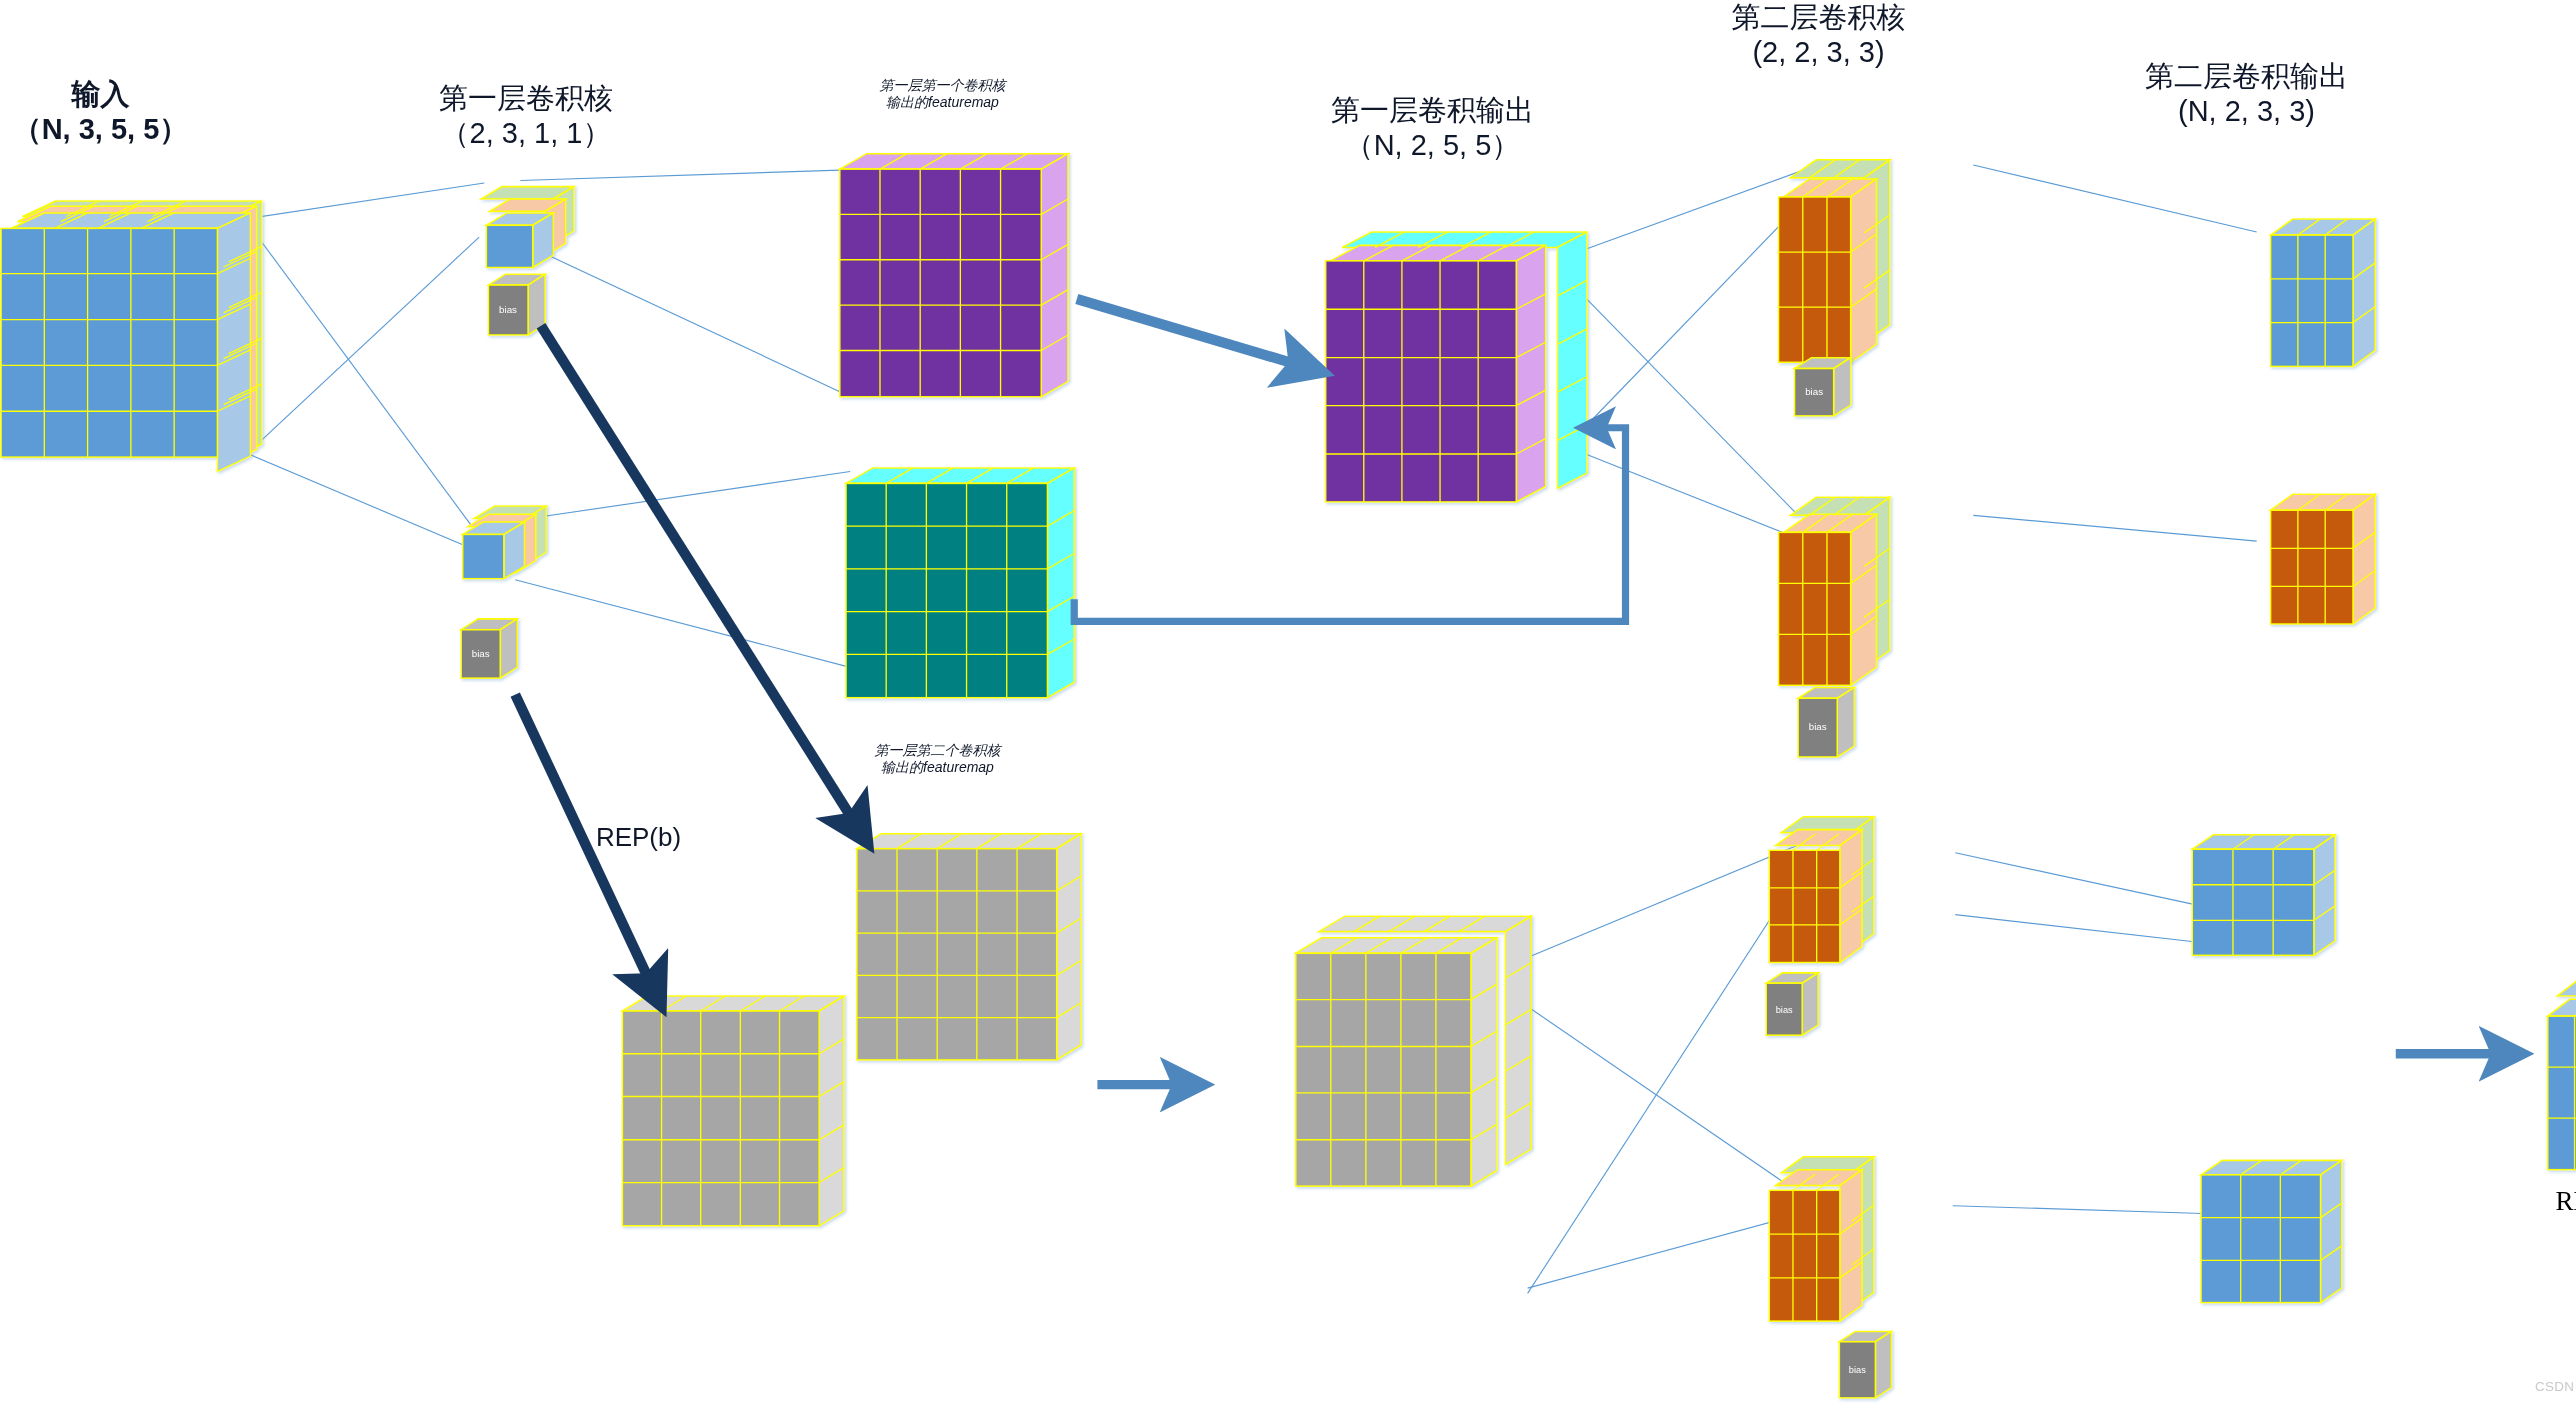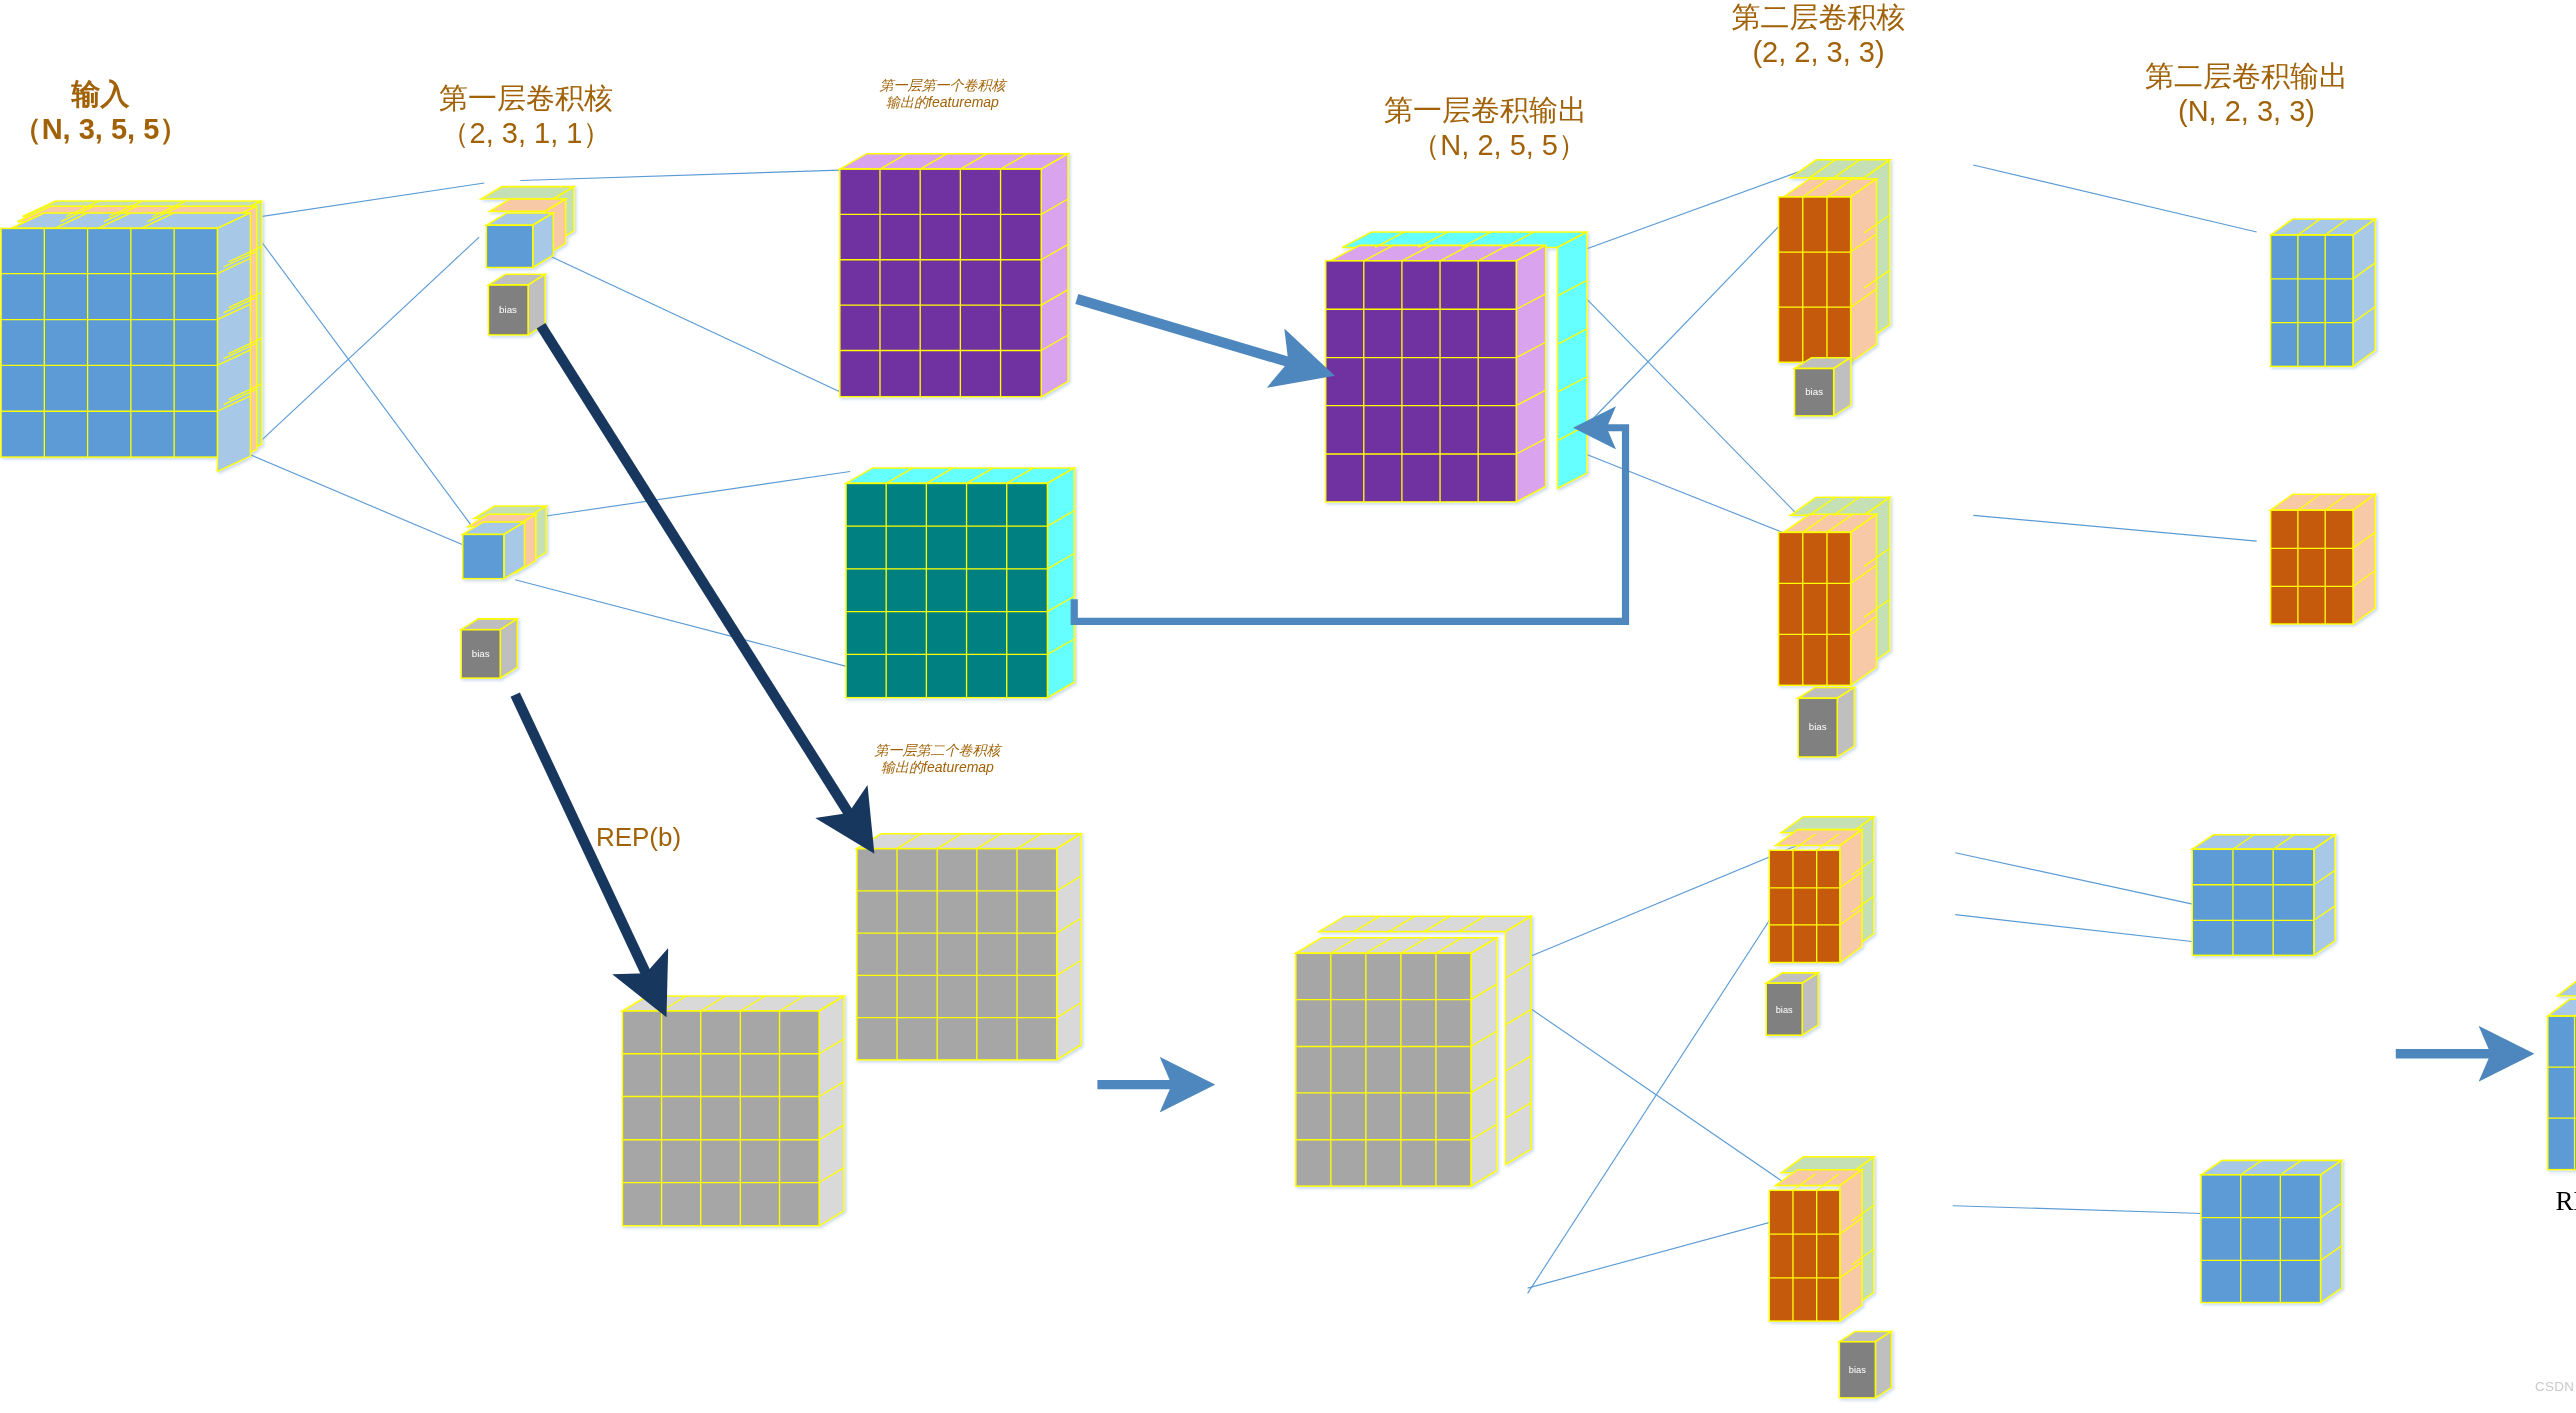--- a/index.html
+++ b/index.html
@@ -1,18 +1,18 @@
 <!DOCTYPE html>
 <html style="font-size:8.2px"><head>
 <meta charset="utf-8">
 <style>
   html,body{margin:0;padding:0;background:#fff;}
   body{font-family:"Liberation Sans","DejaVu Sans",sans-serif;}
   #stage{position:relative;width:2708px;height:1414px;background:#ffffff;overflow:hidden;}
-  .lbl{position:absolute;color:#a16207;text-align:center;line-height:1.22;white-space:pre-line;font-weight:400;}
+  .lbl{position:absolute;color:#0f172a;text-align:center;line-height:1.22;white-space:pre-line;font-weight:400;}
   .lbl.big{font-size:29px;}
   .lbl.small{font-size:14px;font-style:italic;}
   .lbl.rep{font-size:26px;margin-top:44px;}
   .lbl.repb{font-size:27px;color:#000;font-family:"Liberation Serif","DejaVu Serif",serif;}
   .wm{position:absolute;color:#c9c9c9;font-size:13.4px;letter-spacing:0.3px;}
   svg.layer{position:absolute;left:0;top:0;width:2708px;height:1414px;overflow:visible;}
   #svg-thin{z-index:1;}
   #svg-cubes{z-index:2;}
   #svg-arrows{z-index:3;}
   .lbl,.wm{z-index:4;}
@@ -384,21 +384,21 @@
   </svg>
 
   <div class="lbl big" style="left:0px;top:77px;width:201px;font-weight:bold;">输入
 （N, 3, 5, 5）</div>
   <div class="lbl big" style="left:392px;top:49px;width:268px;margin-top:32px;">第一层卷积核
 （2, 3, 1, 1）</div>
   <div class="lbl small" style="left:793px;top:77px;width:299px;">第一层第一个卷积核
 输出的featuremap</div>
   <div class="lbl small" style="left:788px;top:742px;width:299px;">第一层第二个卷积核
 输出的featuremap</div>
-  <div class="lbl big" style="left:1278px;top:93px;width:309px;text-align:right;">第一层卷积输出
+  <div class="lbl big" style="left:1278px;top:93px;width:309px;">第一层卷积输出
 （N, 2, 5, 5）</div>
   <div class="lbl big" style="left:1664px;top:0px;width:309px;">第二层卷积核
 (2, 2, 3, 3)</div>
   <div class="lbl big" style="left:2092px;top:59px;width:309px;">第二层卷积输出
 (N, 2, 3, 3)</div>
   <div class="lbl rep" style="left:551px;top:778px;width:175px;">REP(b)</div>
   <div class="lbl repb" style="left:2488px;top:1185px;width:216px;">REP(b̂)</div>
 
   <div class="wm" style="left:2535px;top:1379px;">CSDN @dawningblue</div>
 </div>

